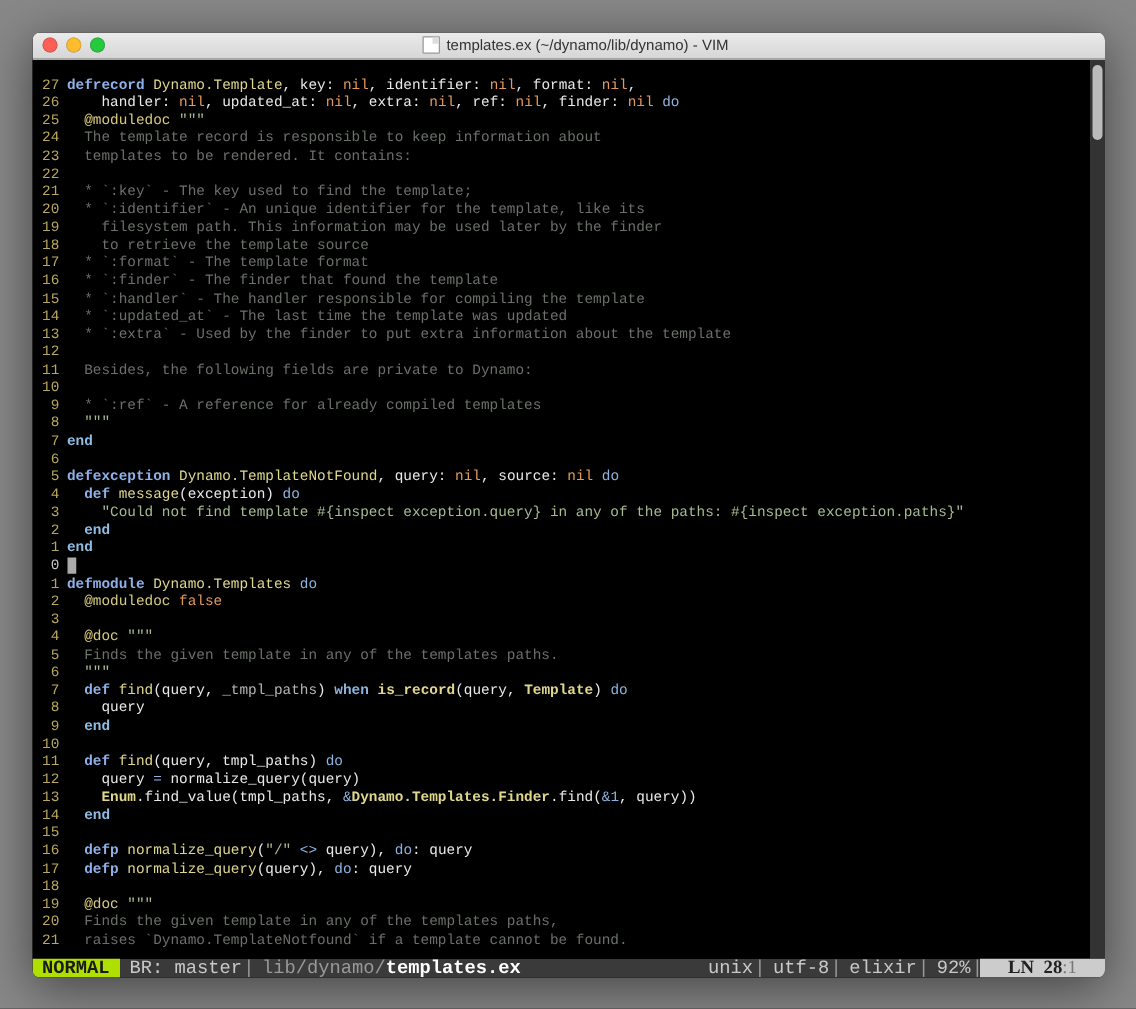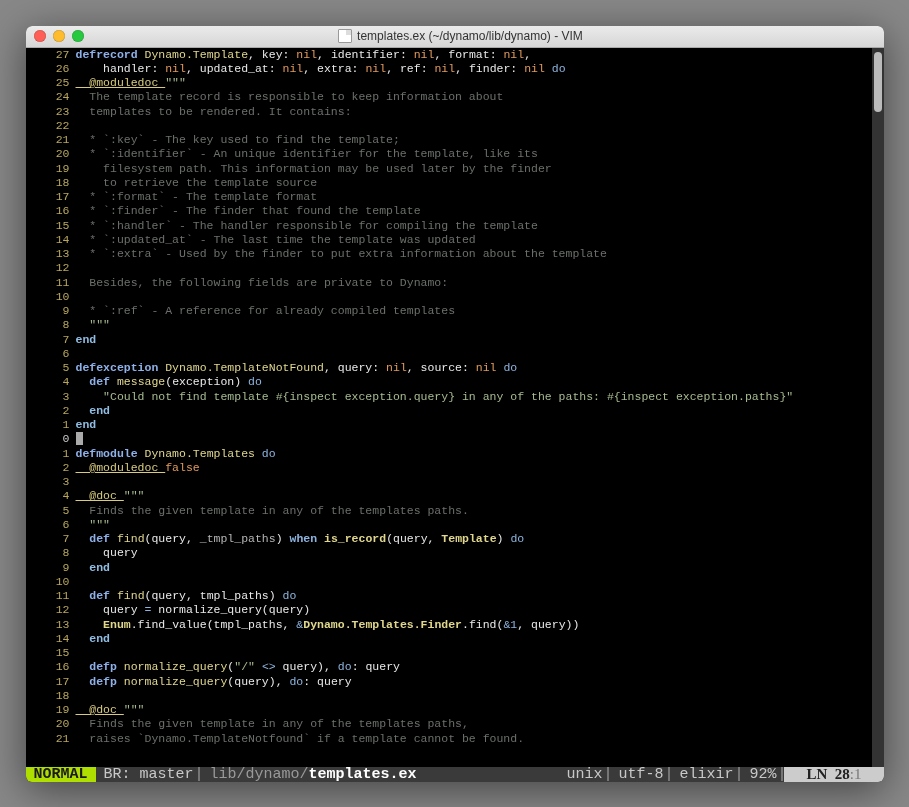--- a/index.html
+++ b/index.html
@@ -68,22 +68,21 @@
   background: #000;
   position: relative;
 }
 .scrollbar {
   position:absolute; right:0; top:0; width:12px; height:100%;
   background:#333;
 }
 .thumb { position:absolute; right:2px; top:4px; width:8px; height:60px; background:#bbb; border-radius:4px;}
 
 .lines {
-  padding: 0 0 2px 0;
-  margin-left: 22px;
+  padding: 14px 0 2px 0;
 }
 .line {
   display: flex;
   font-size: 11.5px;
   line-height: 14.25px;
   height: 14.25px;
   white-space: pre;
 }
 .gutter {
   width: 28px;
@@ -95,21 +94,21 @@
 .gutter.zero { color:#c8c8c8;}
 .code { color: #cfcfcf; }
 .cursor { display:inline-block; width:7px; height:13px; background:#aaa; vertical-align:top;}
 
 .kw-def { color:#8fb1ea; }
 .kw-nil { color:#e29a5c; }
 .kw-do { color:#8db4df; }
 .kw-end { color:#90bde3; }
 .cmt { color:#6b706a; }
 .str { color:#a7bb90; }
-.sym { color:#d8cb7e;text-decoration:underline; }
+.sym { color:#d8cb7e; }
 .mod { color:#e0d78d; }
 .fn  { color:#e0d78d; }
 .bold { font-weight:bold; }
 .white { color:#e9e9e9; }
 .gray { color:#b5b5b5; }
 
 .statusline {
   height: 15px;
   background: #3a3a3a;
   display: flex;

